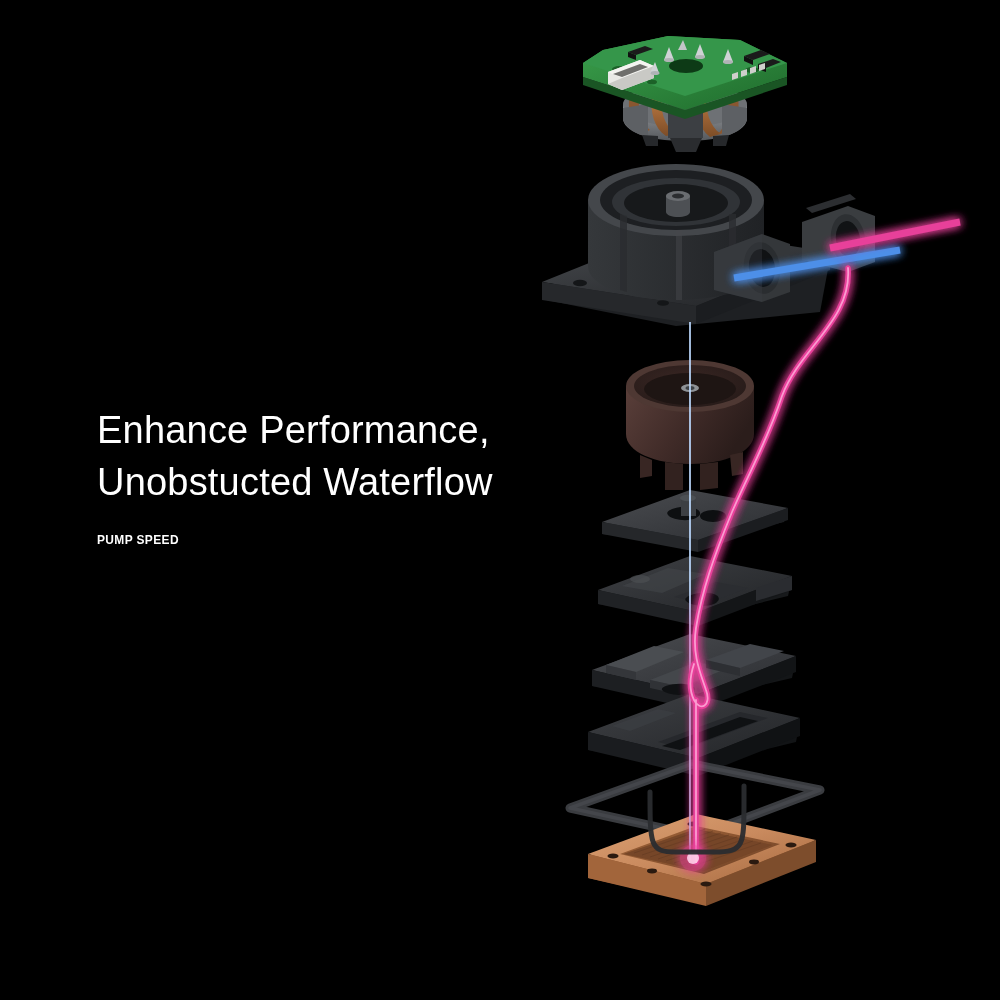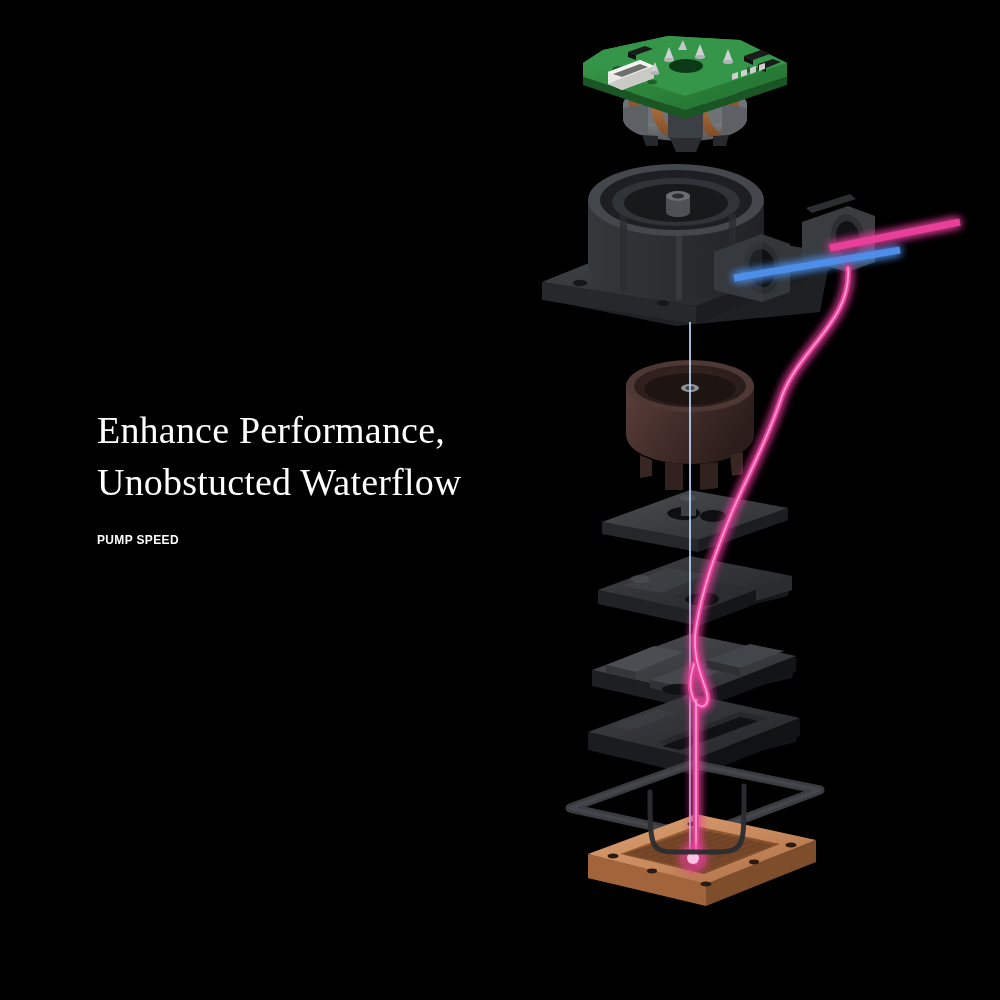--- a/index.html
+++ b/index.html
@@ -4,21 +4,21 @@
 <style>
   html,body{margin:0;padding:0;background:#000;}
   body{width:1000px;height:1000px;overflow:hidden;font-family:"Liberation Sans",sans-serif;}
 
   #stage{position:relative;width:1000px;height:1000px;background:#000;overflow:hidden;}
 
   
   #copy{position:absolute;left:97px;top:404px;width:480px;}
   #headline{
     color:#ffffff;
-    font-family:Liberation Serif, serif;
+    font-family:Liberation Sans, sans-serif;
     font-weight:300;
     font-size:38px;
     line-height:52px;
     letter-spacing:.2px;
     white-space:pre-line;
   }
   #spec-row{display:flex;align-items:baseline;margin-top:24px;justify-content:space-between;}
   #spec-label{
     color:#ffffff;font-size:13px;font-weight:700;
     letter-spacing:.4px;transform:scaleX(.92);transform-origin:left center;

